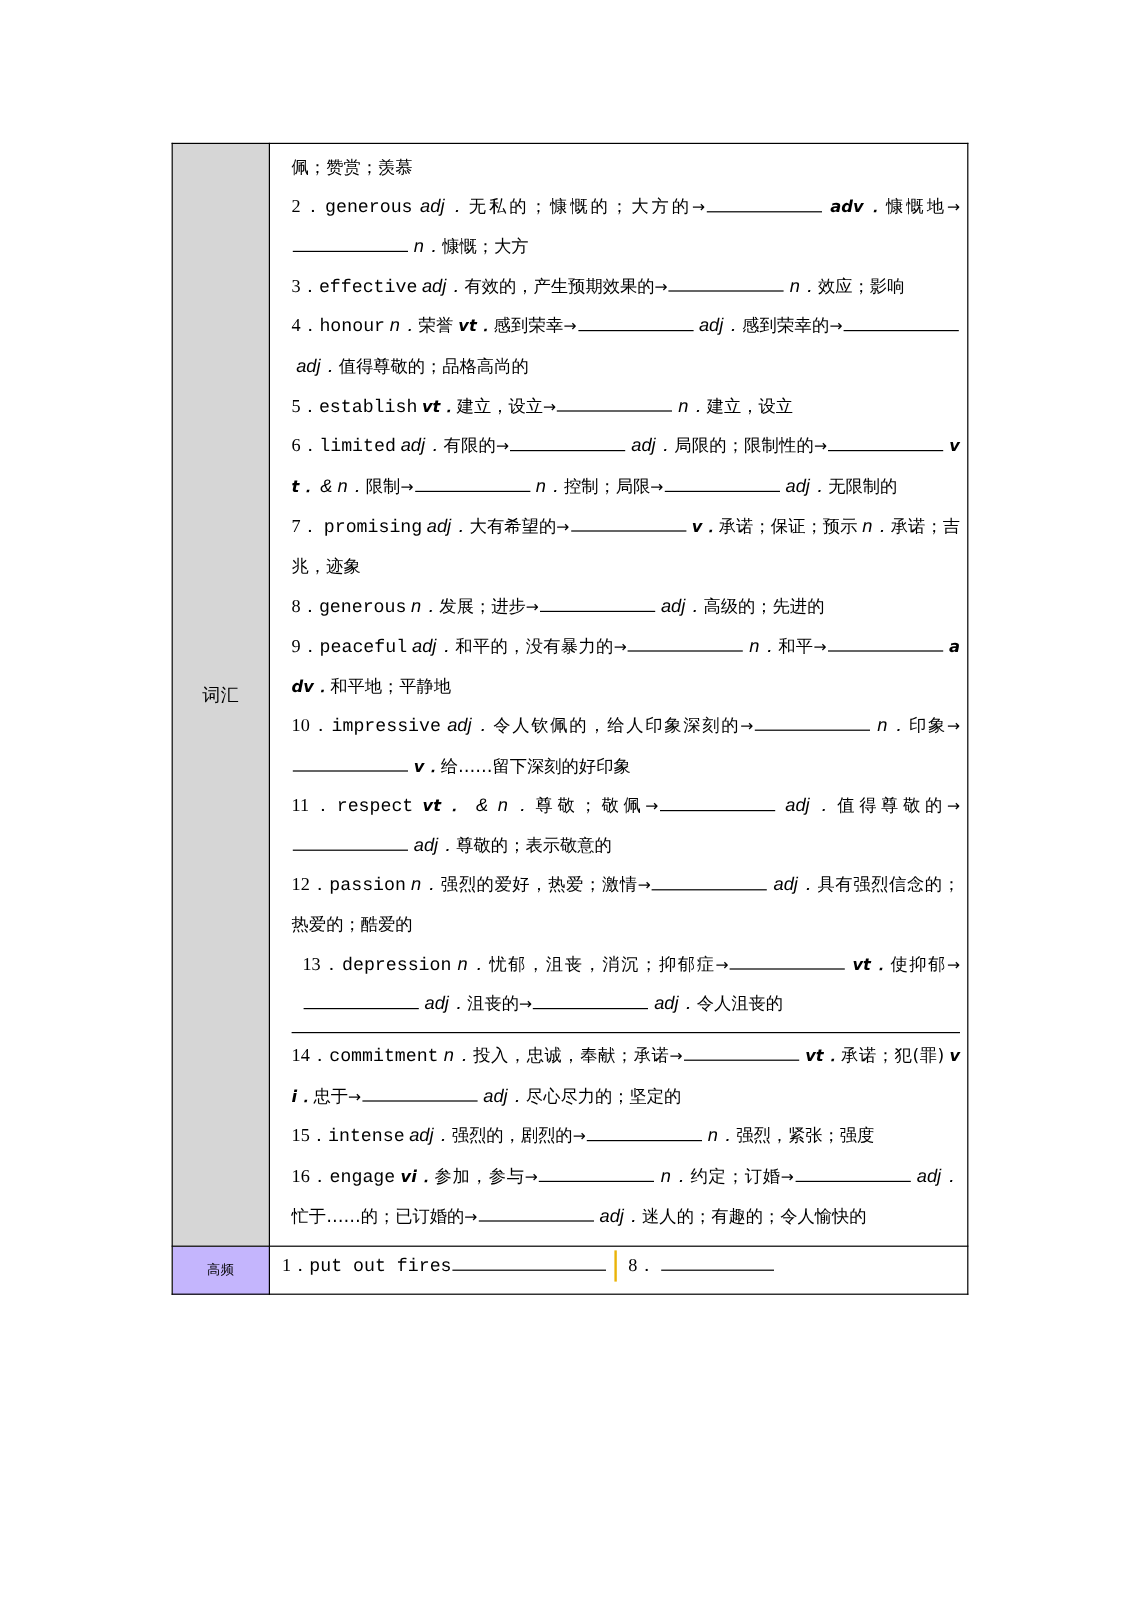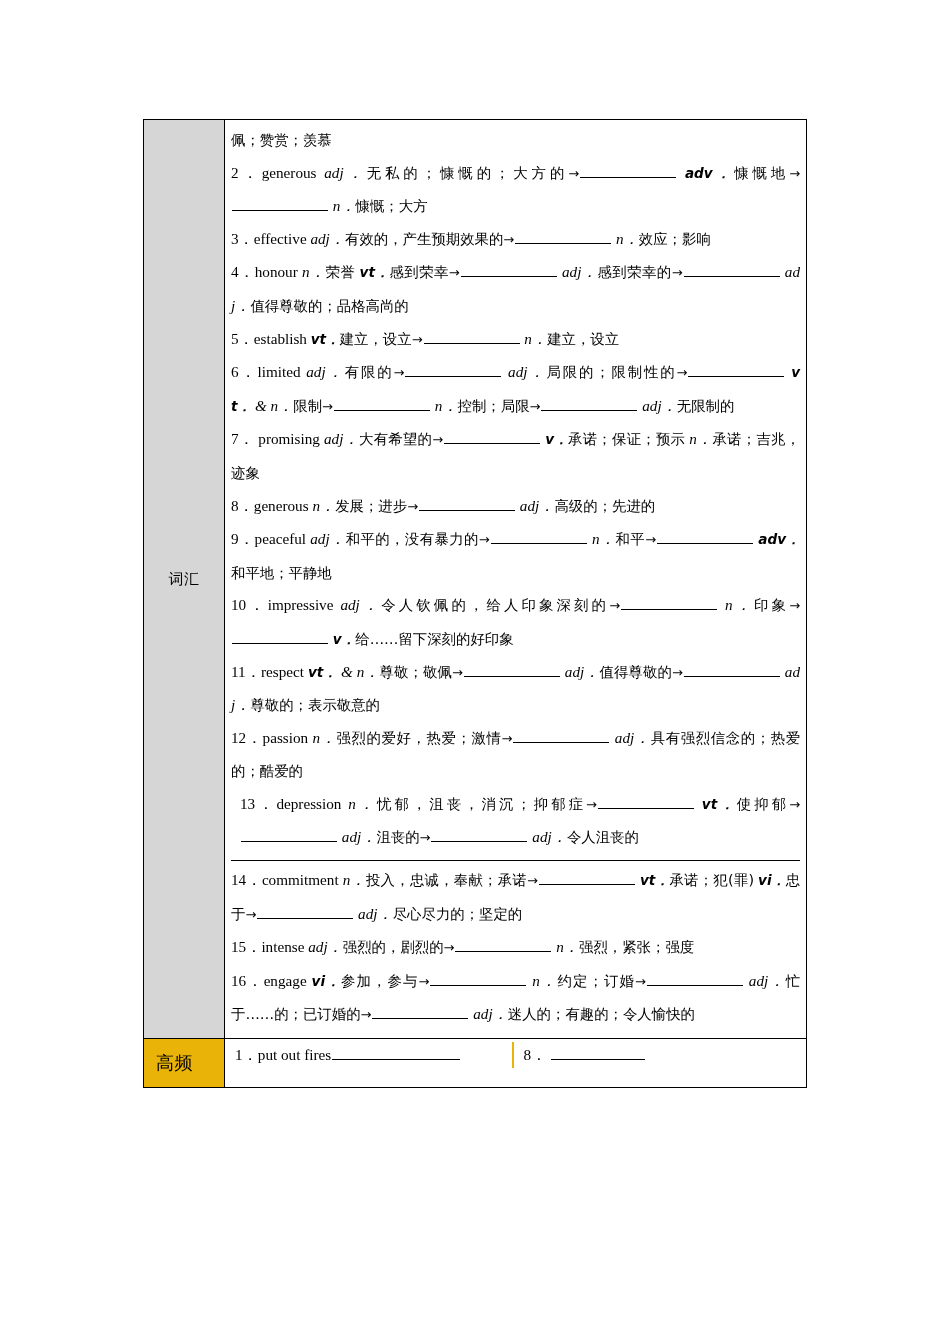--- a/index.html
+++ b/index.html
@@ -45,54 +45,55 @@
     background: #d6d6d6;
     text-align: center;
     vertical-align: middle;
     font-family: "DejaVu Sans", "Liberation Sans", sans-serif;
     font-size: 15px;
     letter-spacing: 0.5px;
     color: #000;
   }
   td.label-cell-bottom {
     width: 56px;
-    background: #eab308;
+    background: #c4b5fd;
+    text-align: center;
     vertical-align: middle;
     font-family: "DejaVu Sans", "Liberation Sans", sans-serif;
-    font-size: 18px;
+    font-size: 11px;
     letter-spacing: 0.5px;
   }
 
   td.body-cell {
-    padding: 4px 6px 6px 6px;
+    padding: 4px 6px 6px 18px;
   }
 
   
   .entry {
     font-size: 15.2px;
     line-height: 32.6px;
     text-align: justify;
     text-justify: inter-ideograph;
     letter-spacing: 0;
     margin: 0;
     word-break: break-all;
   }
   .entry.indent {
     text-indent: 0;
     padding-left: 9px;
   }
   .num {
     font-family: "Liberation Serif", serif;
   }
   .en {
-    font-family: Liberation Serif, serif;
+    font-family: Liberation Mono, monospace;
   }
   .pos {
     font-style: italic;
-    font-family: Liberation Serif, serif;
+    font-family: Liberation Sans, sans-serif;
   }
   .pos-b {
     font-style: italic;
     font-family: "DejaVu Sans", "Liberation Sans", sans-serif;
     font-size: 13.6px;
     font-weight: 600;
     margin-top: 12px;
   }
   .cn {
     font-family: "DejaVu Sans", "Liberation Sans", sans-serif;

